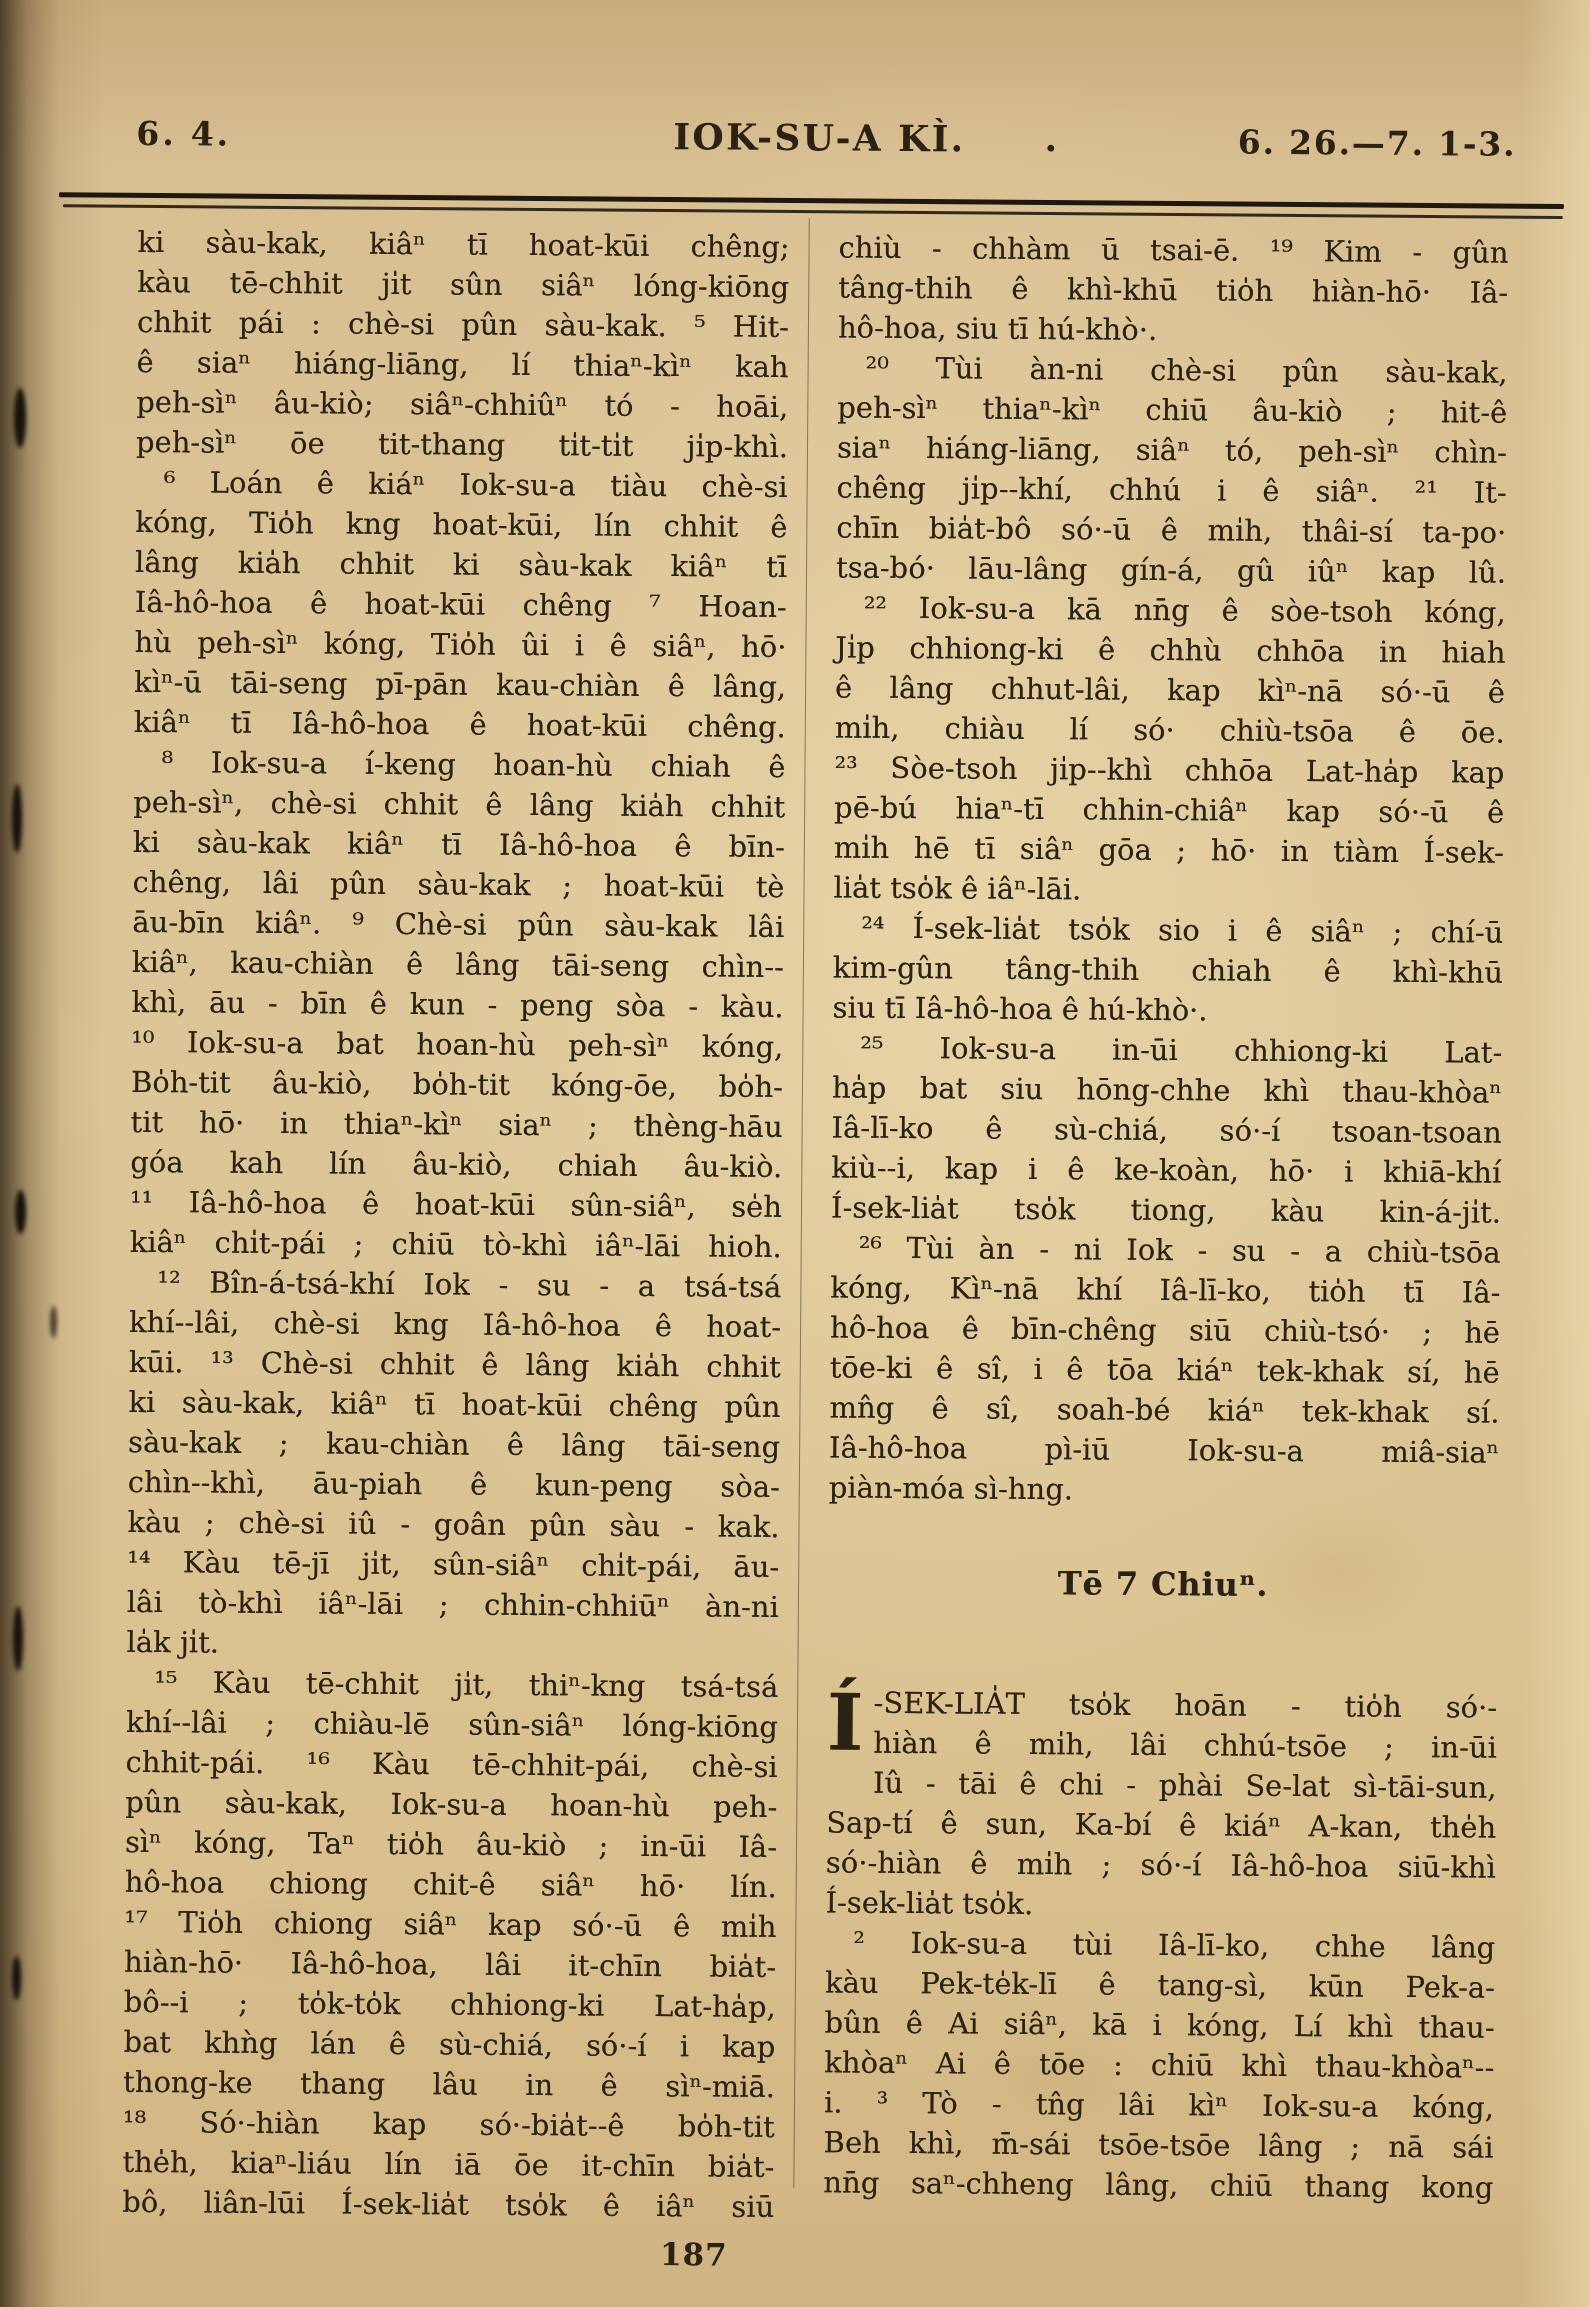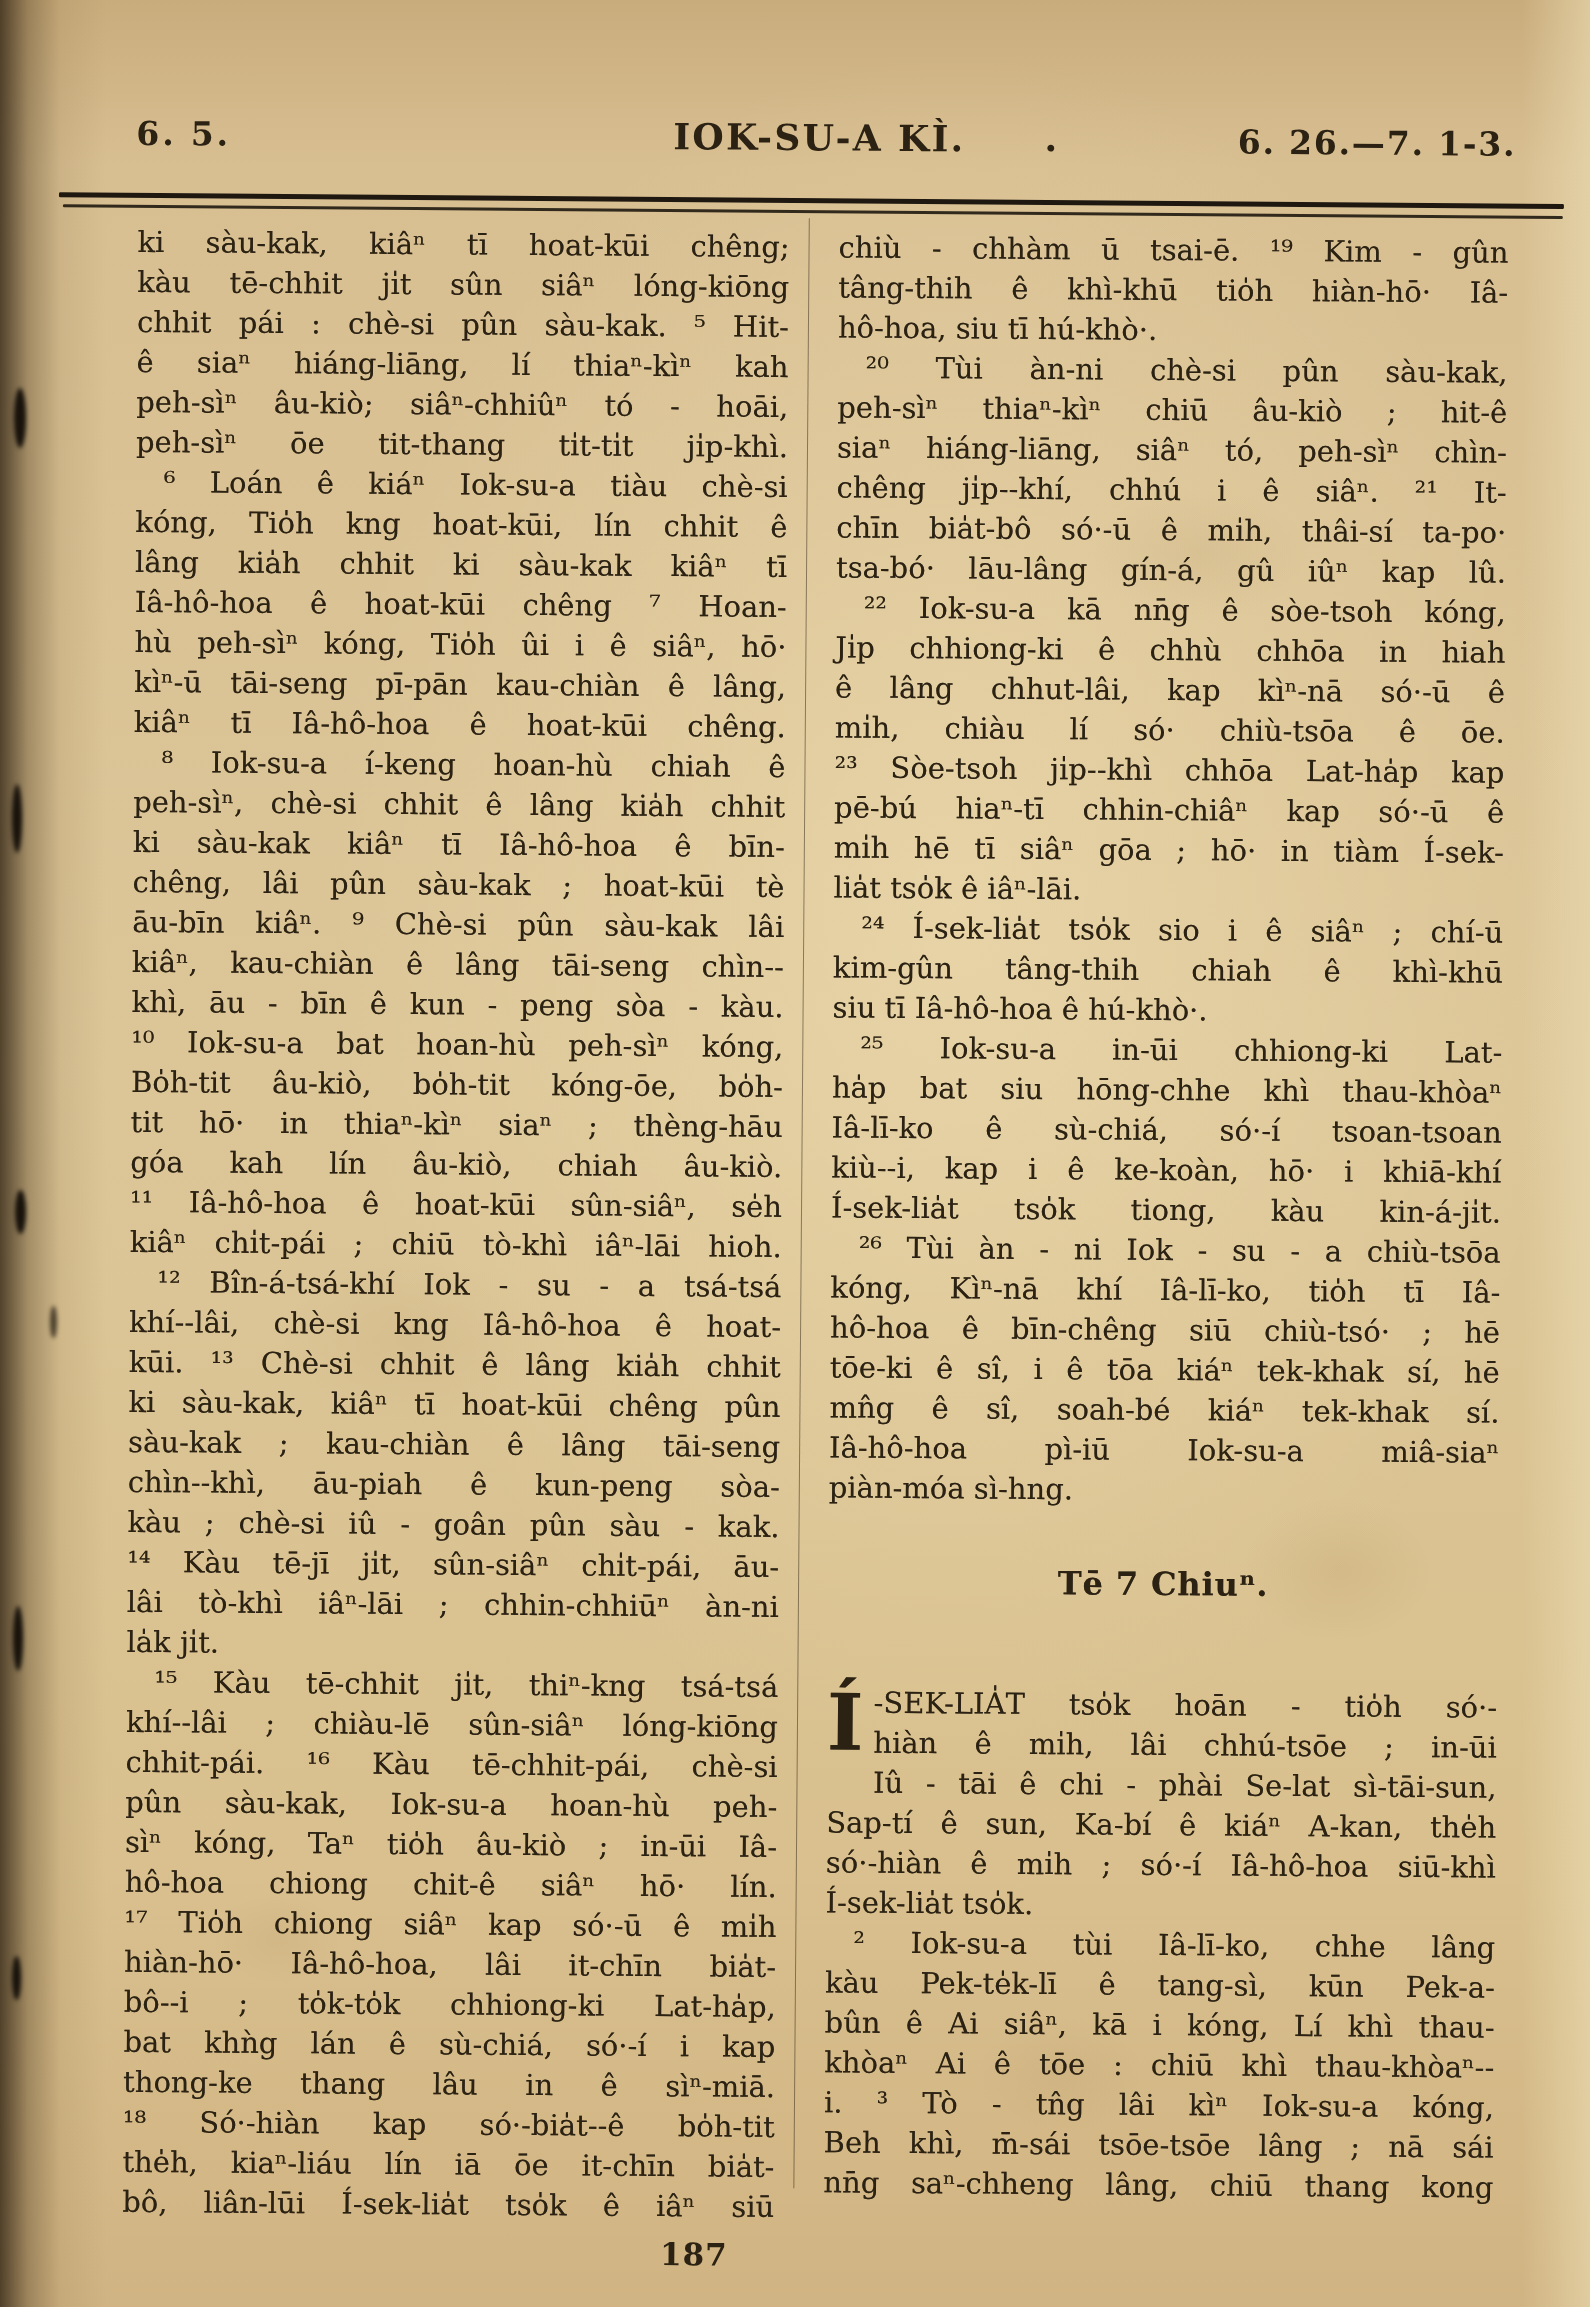--- a/index.html
+++ b/index.html
@@ -53,21 +53,21 @@
 
   <div class="mark" style="left:14px;top:388px;width:12px;height:60px;"></div>
   <div class="mark" style="left:12px;top:784px;width:10px;height:69px;"></div>
   <div class="mark" style="left:14.8px;top:1190px;width:11px;height:44px;"></div>
   <div class="mark" style="left:50px;top:1306px;width:6.5px;height:32px;opacity:.7;"></div>
   <div class="mark" style="left:13px;top:1606px;width:10px;height:65px;"></div>
   <div class="mark" style="left:12px;top:1956px;width:9.2px;height:44px;"></div>
 
   <div id="sheet">
 
-    <div class="hdr hdr-left">6. 5.</div>
+    <div class="hdr hdr-left">6. 4.</div>
     <div class="hdr hdr-title">IOK-SU-A KÌ.</div>
     <div class="hdr hdr-dot">·</div>
     <div class="hdr hdr-right">6. 26.—7. 1-3.</div>
 
     <div class="rule rule1"></div>
     <div class="rule rule2"></div>
 
     <div id="divider"></div>
 
     <div class="col" id="col-left">

